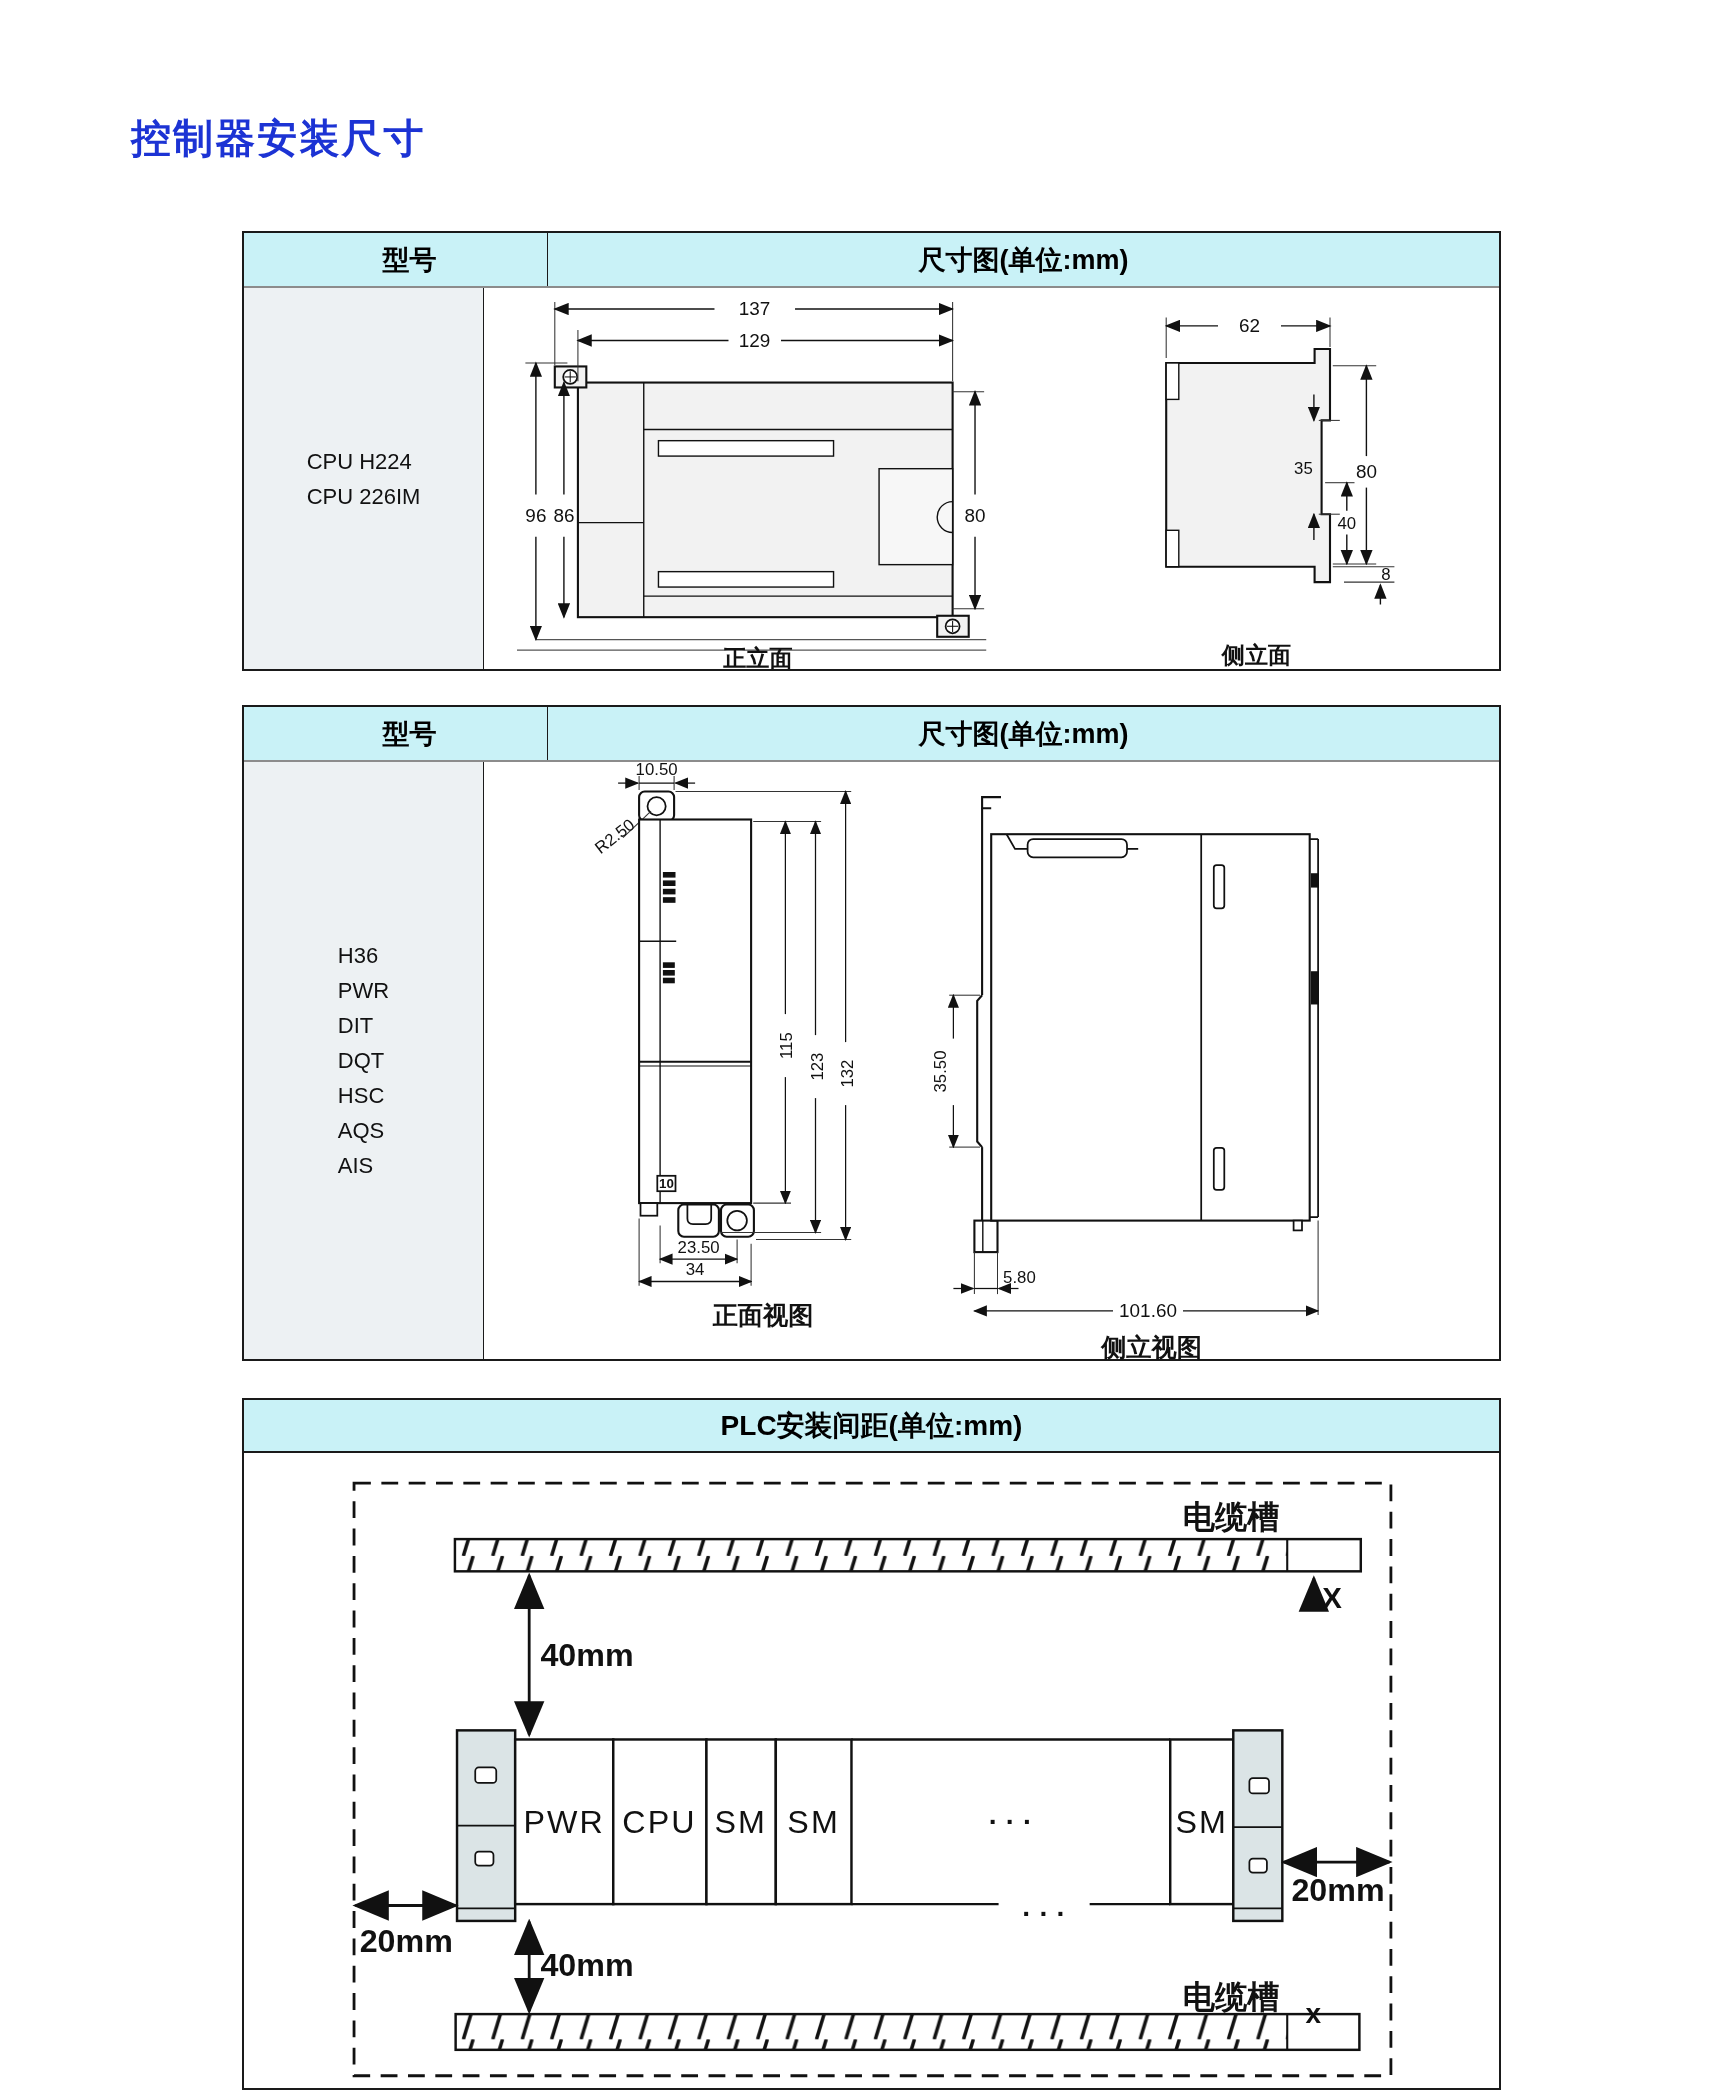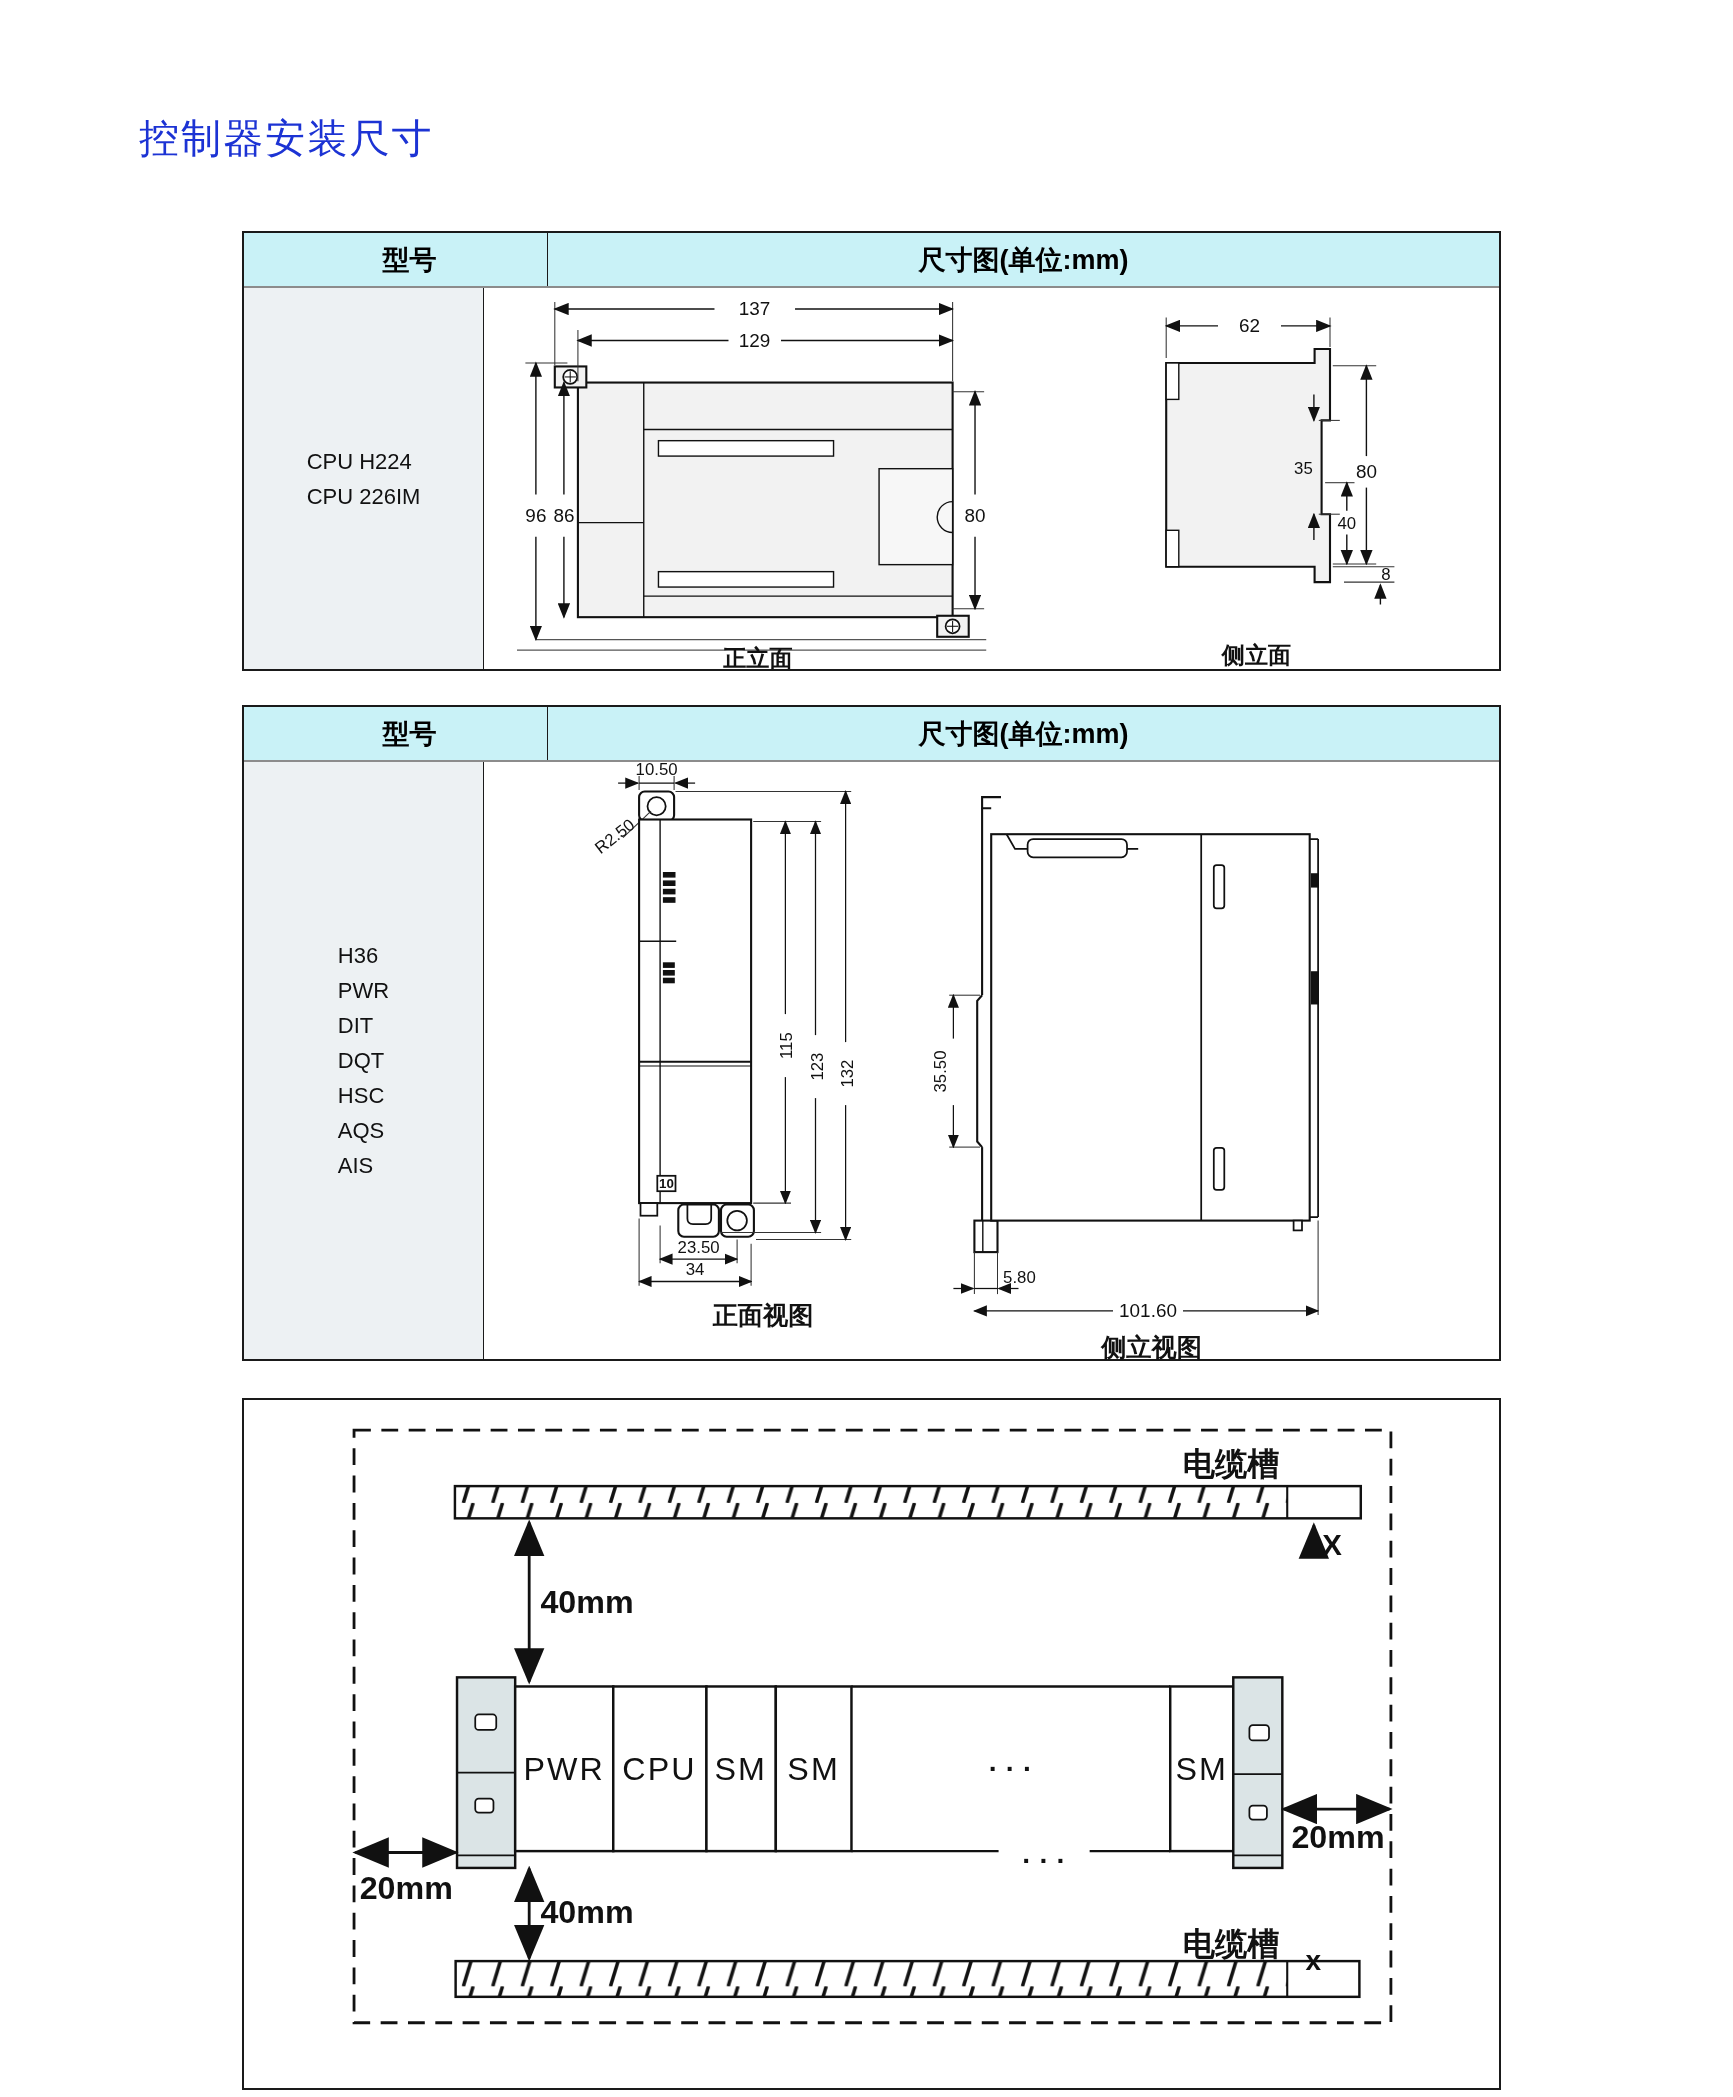--- a/index.html
+++ b/index.html
@@ -1,18 +1,18 @@
 <!DOCTYPE html>
 <html style="font-size:11.2px"><head>
 <meta charset="utf-8">
 <style>
   html,body{margin:0;padding:0;background:#fff;}
   .page{position:relative;width:1733px;height:2097px;background:#ffffff;overflow:hidden;
         font-family:"Liberation Sans","DejaVu Sans",sans-serif;color:#000;}
-  .doc-title{position:absolute;left:139px;top:111px;font-size:40px;font-weight:normal;
+  .doc-title{position:absolute;left:131px;top:111px;font-size:40px;font-weight:bold;
              color:#1c33d4;letter-spacing:2.1px;}
   .tbl{position:absolute;left:242px;width:1259px;border:2.1px solid #1a1a1a;box-sizing:border-box;background:#fff;}
   .thead{display:flex;background:#c9f2f7;border-bottom:2.1px solid #8c8c8c;height:53px;}
   .th{display:flex;align-items:center;justify-content:center;font-weight:bold;font-size:27px;}
   .th-model{width:304px;border-right:1.4px solid #1a1a1a;box-sizing:border-box;padding-left:28px;}
   .th-dim{flex:1;}
   .tbody{display:flex;position:relative;}
   .td-model{width:240px;border-right:1.4px solid #1a1a1a;box-sizing:border-box;background:#edf1f3;
             display:flex;align-items:center;justify-content:center;}
   .model-lines{font-size:22px;line-height:35px;color:#111;text-align:left;}
@@ -294,20 +294,21 @@
           <text class="dimtxt2" x="133" y="744">5.80</text>
           <text class="dimtxt" x="340" y="793" text-anchor="middle">101.60</text>
           <text class="viewlbl2" x="345" y="848" text-anchor="middle">侧立视图</text>
         </svg>
 
       </div>
     </div>
   </div>
 
   <div class="sec3">
+    <div class="sec3-head">PLC安装间距(单位:mm)</div>
     <div class="sec3-body">
 
       <svg style="left:61px;top:5.6px;" width="1191" height="624" viewBox="0 0 1700 890">
         <defs>
           <marker id="ar5" viewBox="0 0 12 10" refX="11" refY="5" markerWidth="13" markerHeight="11" orient="auto-start-reverse">
               <path d="M0,0 L12,5 L0,10 z" fill="#111"></path>
             </marker>
           <pattern id="hatch5" width="42" height="46" patternUnits="userSpaceOnUse">
             <path d="M16,46 L30,0" stroke="#111" stroke-width="5" fill="none"></path>
           </pattern>

